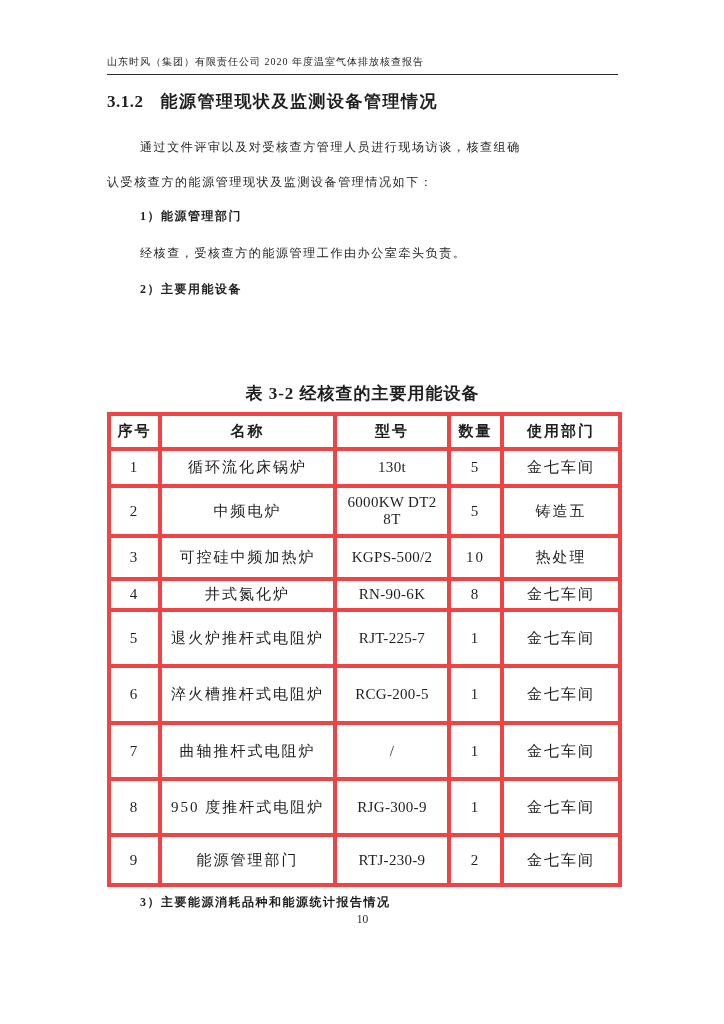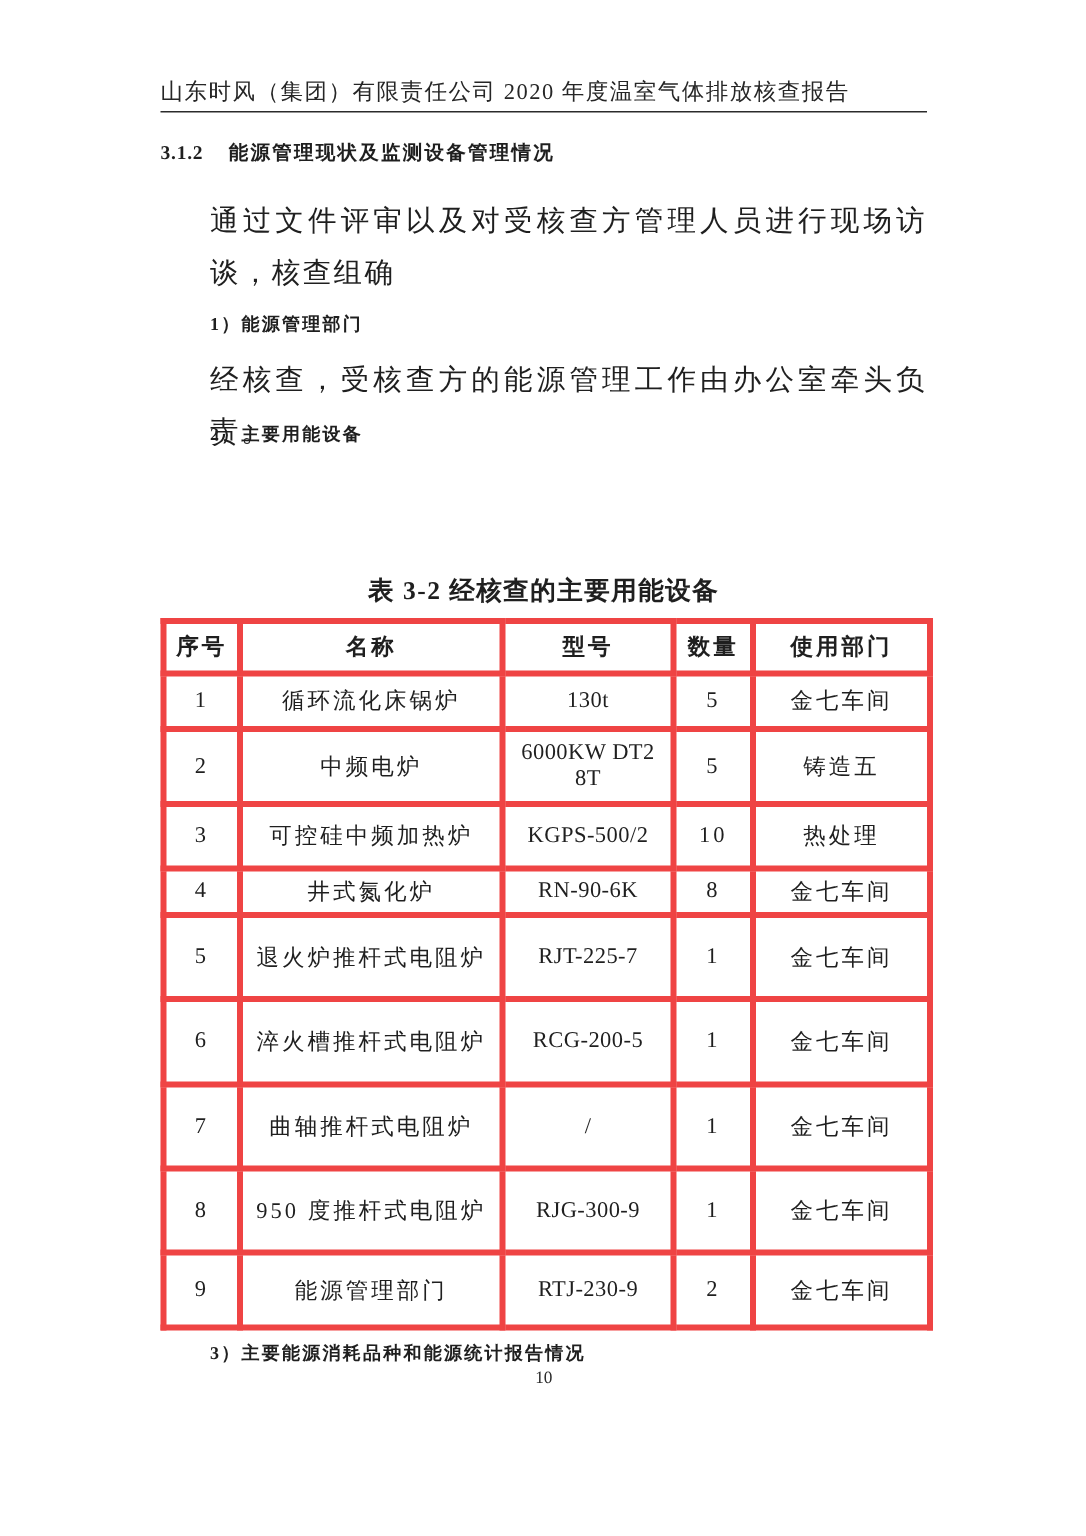--- a/index.html
+++ b/index.html
@@ -9,39 +9,39 @@
     background: #ffffff;
     position: relative;
     font-family: "Liberation Serif", "DejaVu Serif", serif;
     color: #1f1f1f;
     overflow: hidden;
   }
   .abs { position: absolute; left: 107px; width: 511px; }
 
   .doc-header {
     top: 54px;
-    font-size: 15px;
+    font-size: 10px;
     line-height: 16px;
     letter-spacing: 1px;
     padding-bottom: 4px;
     border-bottom: 1.5px solid #2b2b2b;
     color: #262626;
   }
 
   .section-heading {
     top: 92px;
-    font-size: 13px;
+    font-size: 17px;
     font-weight: bold;
     letter-spacing: 1.5px;
     line-height: 20px;
   }
   .section-heading .num { margin-right: 17px; letter-spacing: 0.5px; }
 
   .para {
-    font-size: 19px;
+    font-size: 12px;
     line-height: 35px;
     letter-spacing: 1.6px;
     text-align: justify;
   }
   .para .indent { padding-left: 33px; }
   .p1 { top: 130px; }
   .p-item1 { top: 236px; }
   .p2 { top: 308px; }
 
   .sub-heading {
@@ -101,20 +101,21 @@
 <body>
 
 <div class="abs doc-header">山东时风（集团）有限责任公司 2020 年度温室气体排放核查报告</div>
 
 <div class="abs section-heading">
   <span class="num">3.1.2</span><span>能源管理现状及监测设备管理情况</span>
 </div>
 
 <div class="abs para p1">
   <div class="indent">通过文件评审以及对受核查方管理人员进行现场访谈，核查组确</div>
+  <div>认受核查方的能源管理现状及监测设备管理情况如下：</div>
 </div>
 
 <div class="abs sub-heading sh1">1）能源管理部门</div>
 
 <div class="abs para p-item1">
   <div class="indent">经核查，受核查方的能源管理工作由办公室牵头负责。</div>
 </div>
 
 <div class="abs sub-heading sh2">2）主要用能设备</div>
 

